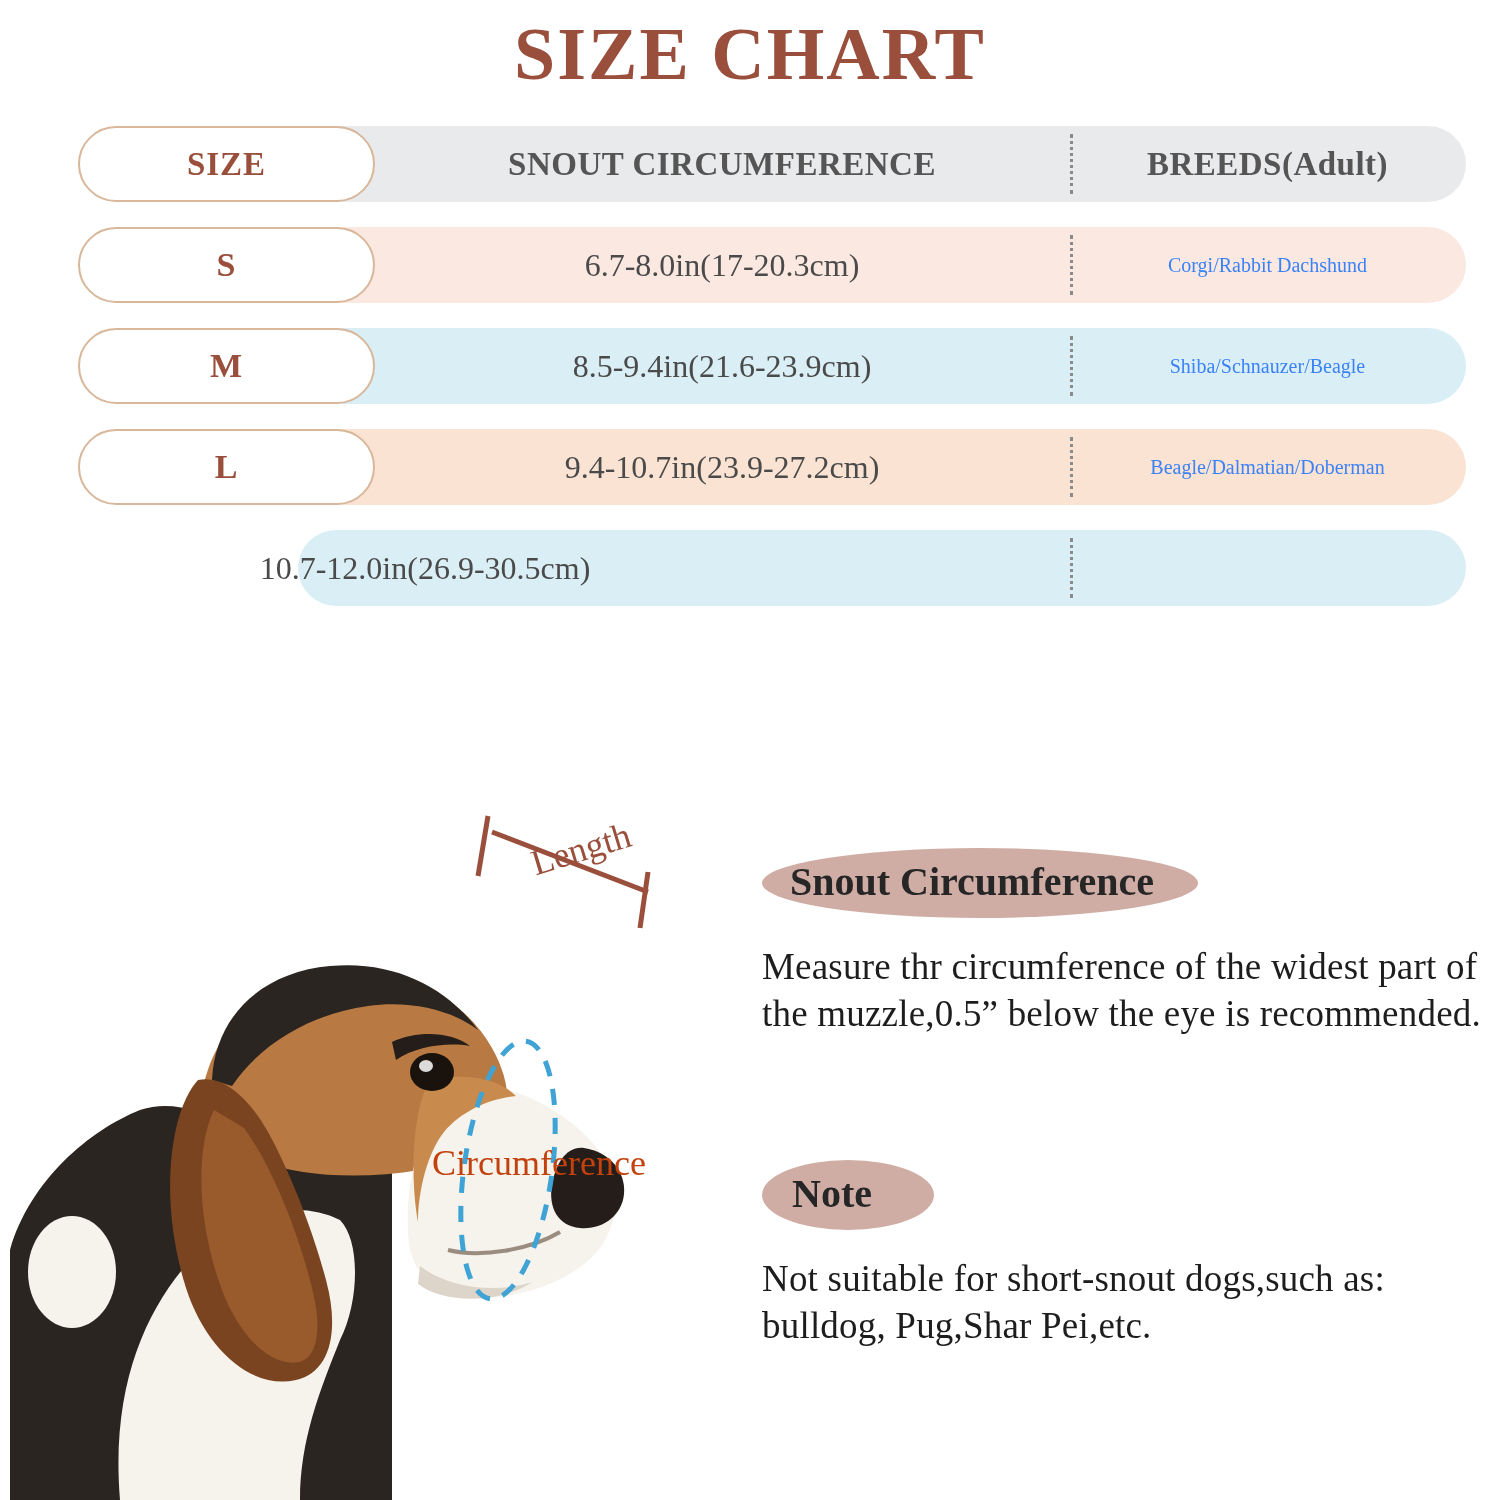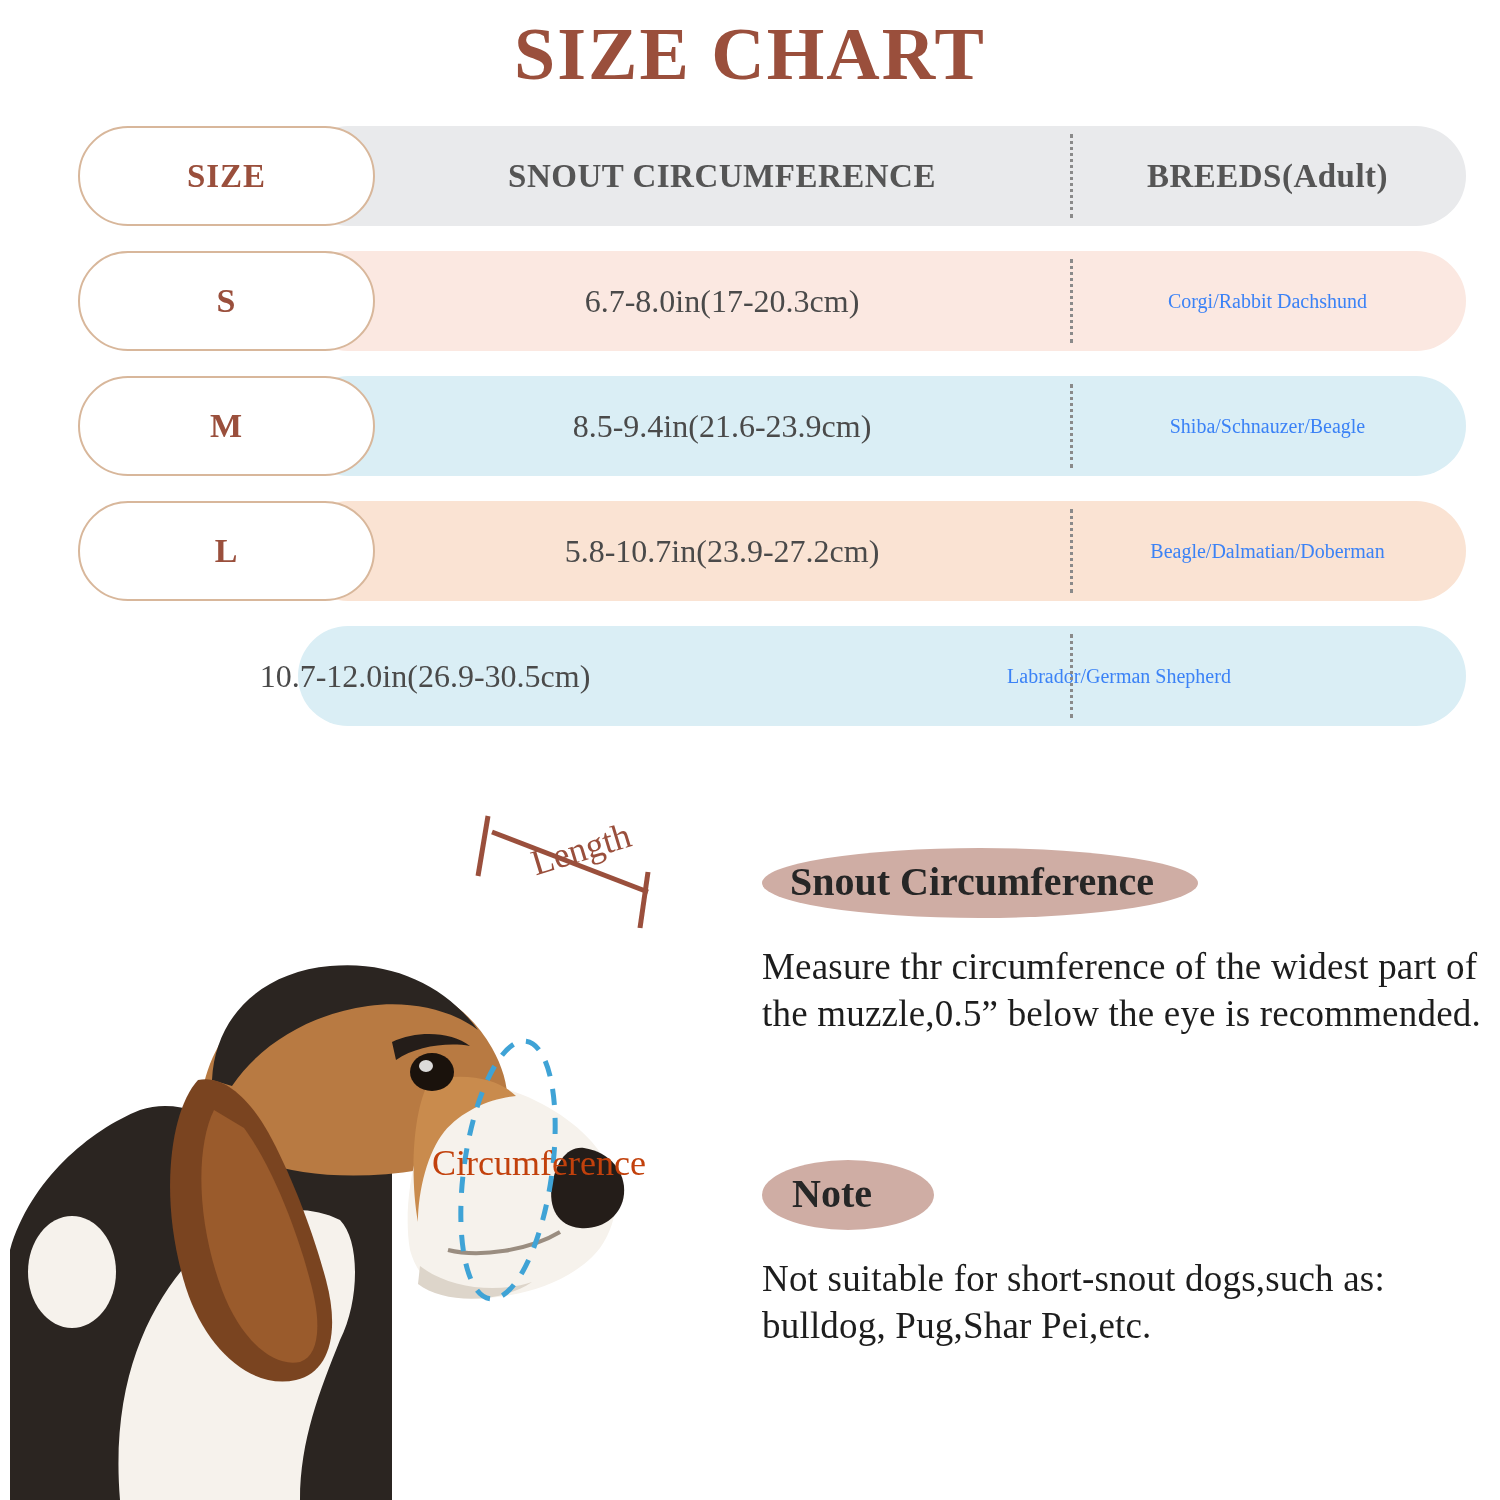--- a/index.html
+++ b/index.html
@@ -30,21 +30,21 @@
   
   .table {
     position: absolute;
     left: 78px;
     top: 126px;
     width: 1388px;
   }
   .row {
     display: flex;
     align-items: stretch;
-    height: 100px;
+    height: 76px;
     margin-bottom: 25px;
     position: relative;
   }
   .cell-size {
     width: 297px;
     flex: 0 0 297px;
     border: 2px solid #d8b79b;
     border-radius: 50px;
     background: #ffffff;
     display: flex;
@@ -199,29 +199,28 @@
     <div class="band" style="background:#daeef5"></div>
     <div class="cell-size">M</div>
     <div class="cell-snout">8.5-9.4in(21.6-23.9cm)</div>
     <div class="cell-breeds">Shiba/Schnauzer/Beagle</div>
     <div class="divider"></div>
   </div>
 
   <div class="row">
     <div class="band" style="background:#fae3d3"></div>
     <div class="cell-size">L</div>
-    <div class="cell-snout">5.8-10.7in(23.9-27.2cm)</div>
+    <div class="cell-snout">9.4-10.7in(23.9-27.2cm)</div>
     <div class="cell-breeds">Beagle/Dalmatian/Doberman</div>
     <div class="divider"></div>
   </div>
 
   <div class="row">
     <div class="band" style="background:#daeef5"></div>
     <div class="cell-snout">10.7-12.0in(26.9-30.5cm)</div>
-    <div class="cell-breeds">Labrador/German Shepherd</div>
     <div class="divider"></div>
   </div>
 
 </div>
 
 <div class="lower">
 
   <div class="dog-area">
     <svg class="dog-svg" width="740" height="720" viewBox="0 0 740 720">
 

